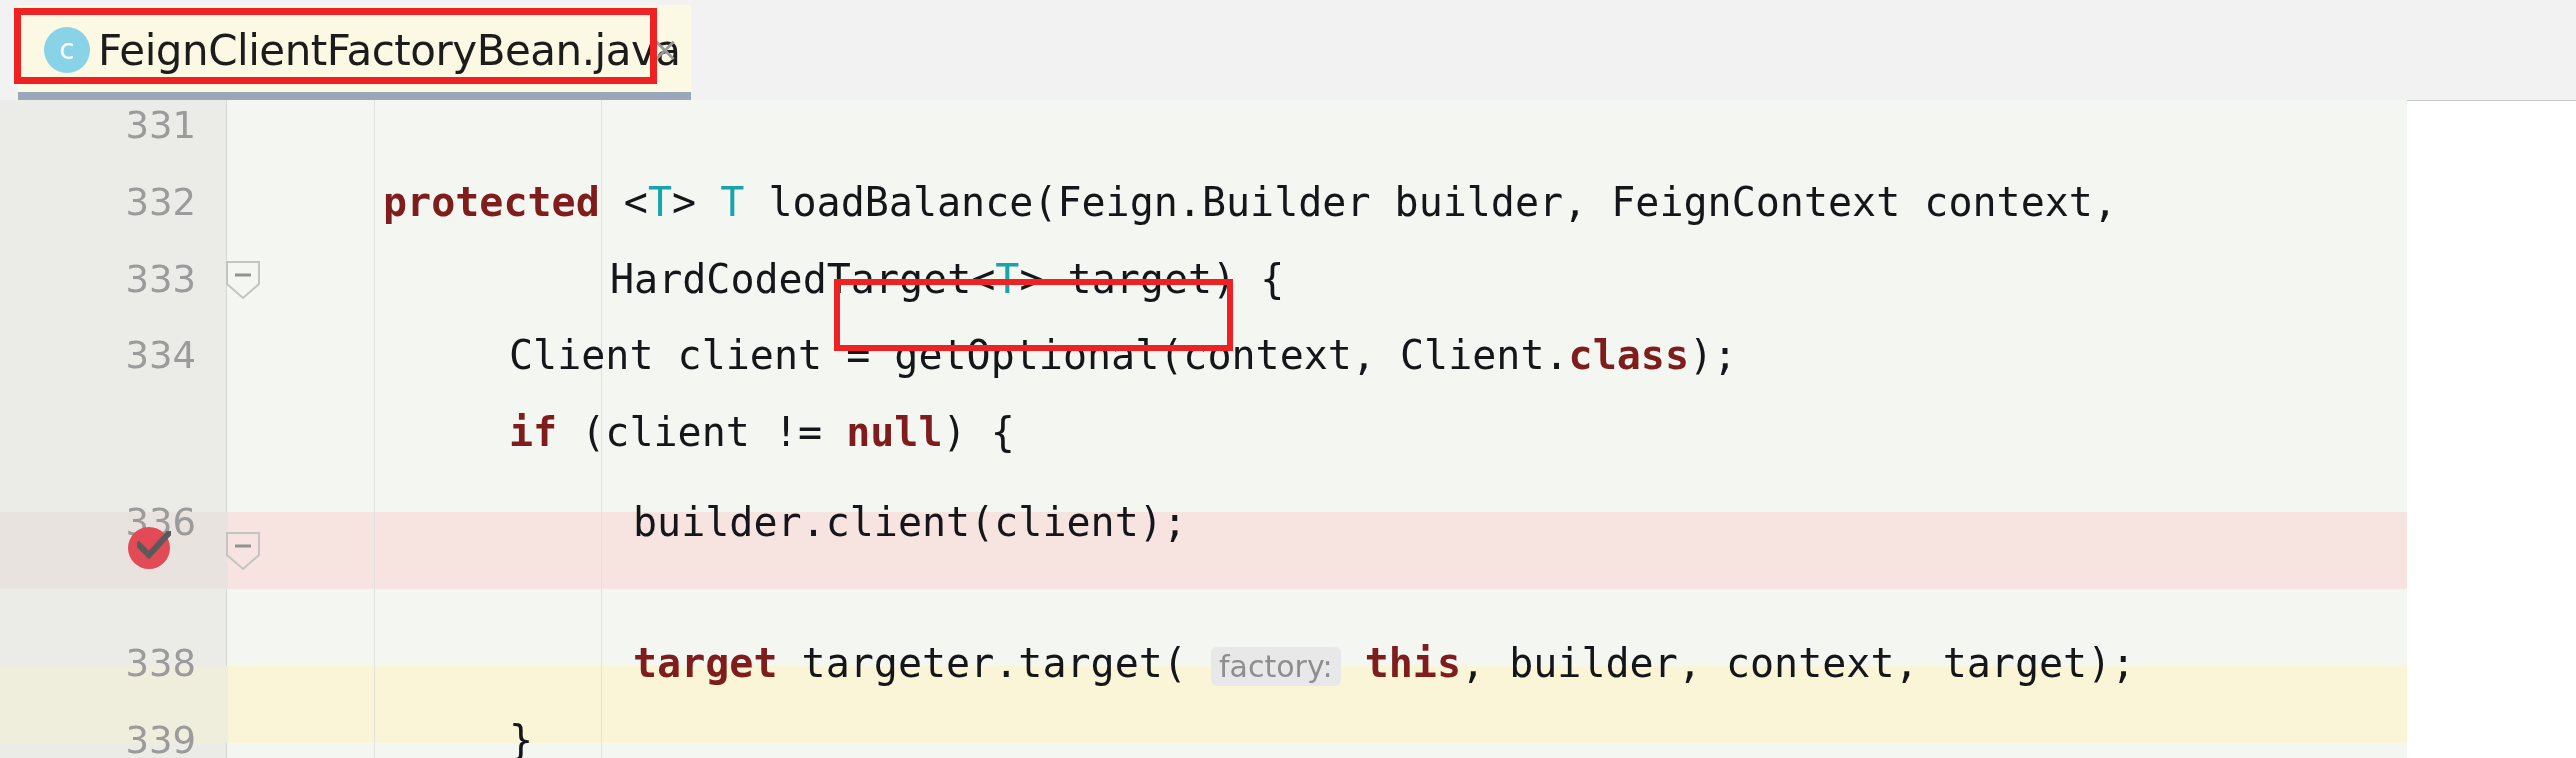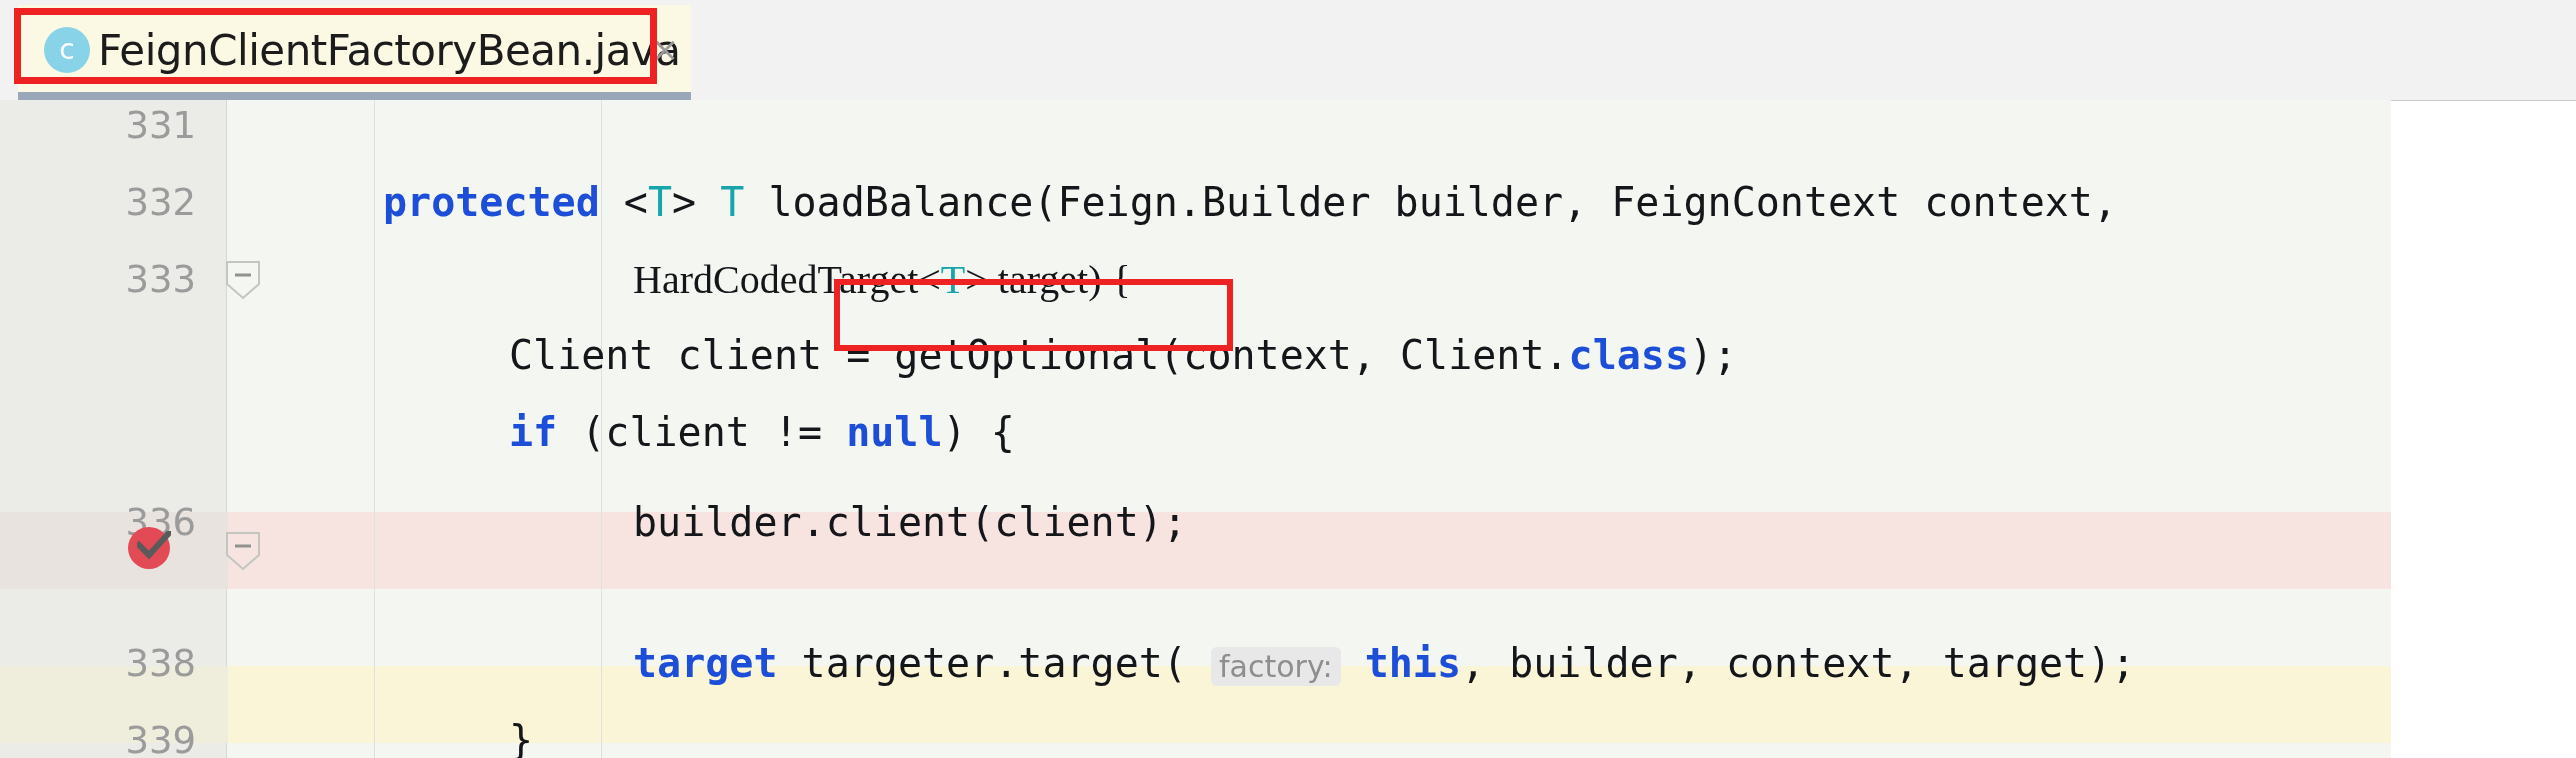--- a/index.html
+++ b/index.html
@@ -89,20 +89,21 @@
 
   
   #editor {
     position: absolute;
     left: 0;
     top: 100px;
     width: 2391px;
     height: 658px;
     background: #f4f6f1;
     overflow: hidden;
+    padding-left: 16px;
   }
   #gutter {
     position: absolute;
     left: 0; top: 0;
     width: 227px;
     height: 658px;
     background: #ebece8;
     border-right: 1px solid #d6d8d3;
     box-sizing: border-box;
   }
@@ -137,21 +138,21 @@
   .code {
     position: absolute;
     left: 235px;
     white-space: pre;
     font-family: "DejaVu Sans Mono", monospace;
     font-size: 40px;
     line-height: 77px;
     color: #1a1a1a;
     letter-spacing: 0px;
   }
-  .kw  { color: #1d4ed8; font-weight: bold; }
+  .kw  { color: #7f1d1d; font-weight: bold; }
   .gen { color: #17a5ab; }
   .plain { color: #15161a; }
   .hint {
     font-family: "DejaVu Sans", sans-serif;
     font-size: 30px;
     color: #8e8e8e;
     background: #e8e8e8;
     border-radius: 6px;
     padding: 2px 8px;
   }
@@ -246,24 +247,25 @@
     <div class="code plain"></div>
   </div>
 
   <div class="row" style="top:64px;">
     <div class="lnum">332</div>
     <div class="code" style="left:383px;"><span class="kw">protected</span><span class="plain"> </span><span class="plain">&lt;</span><span class="gen">T</span><span class="plain">&gt;</span><span class="plain"> </span><span class="gen">T</span><span class="plain"> </span><span class="plain">loadBalance</span><span class="plain">(Feign.Builder builder, FeignContext context,</span></div>
   </div>
 
   <div class="row" style="top:141px;">
     <div class="lnum">333</div>
-    <div class="code" style="left:633px;font-family:Liberation Serif, serif;"><span class="plain">HardCodedTarget&lt;</span><span class="gen">T</span><span class="plain">&gt; target) {</span></div>
+    <div class="code" style="left:610px;"><span class="plain">HardCodedTarget&lt;</span><span class="gen">T</span><span class="plain">&gt; target) {</span></div>
   </div>
 
   <div class="row" style="top:217px;">
+    <div class="lnum">334</div>
     <div class="code" style="left:509px;"><span class="plain">Client client = getOptional(context, Client.</span><span class="kw">class</span><span class="plain">);</span></div>
   </div>
 
   <div class="row" style="top:294px;">
     <div class="code" style="left:509px;text-align:center;"><span class="kw">if</span><span class="plain"> (client != </span><span class="kw">null</span><span class="plain">) {</span></div>
   </div>
 
   <div class="row" style="top:384px;">
     <div class="lnum">336</div>
     <div class="code plain" style="left:633px;">builder.client(client);</div>

